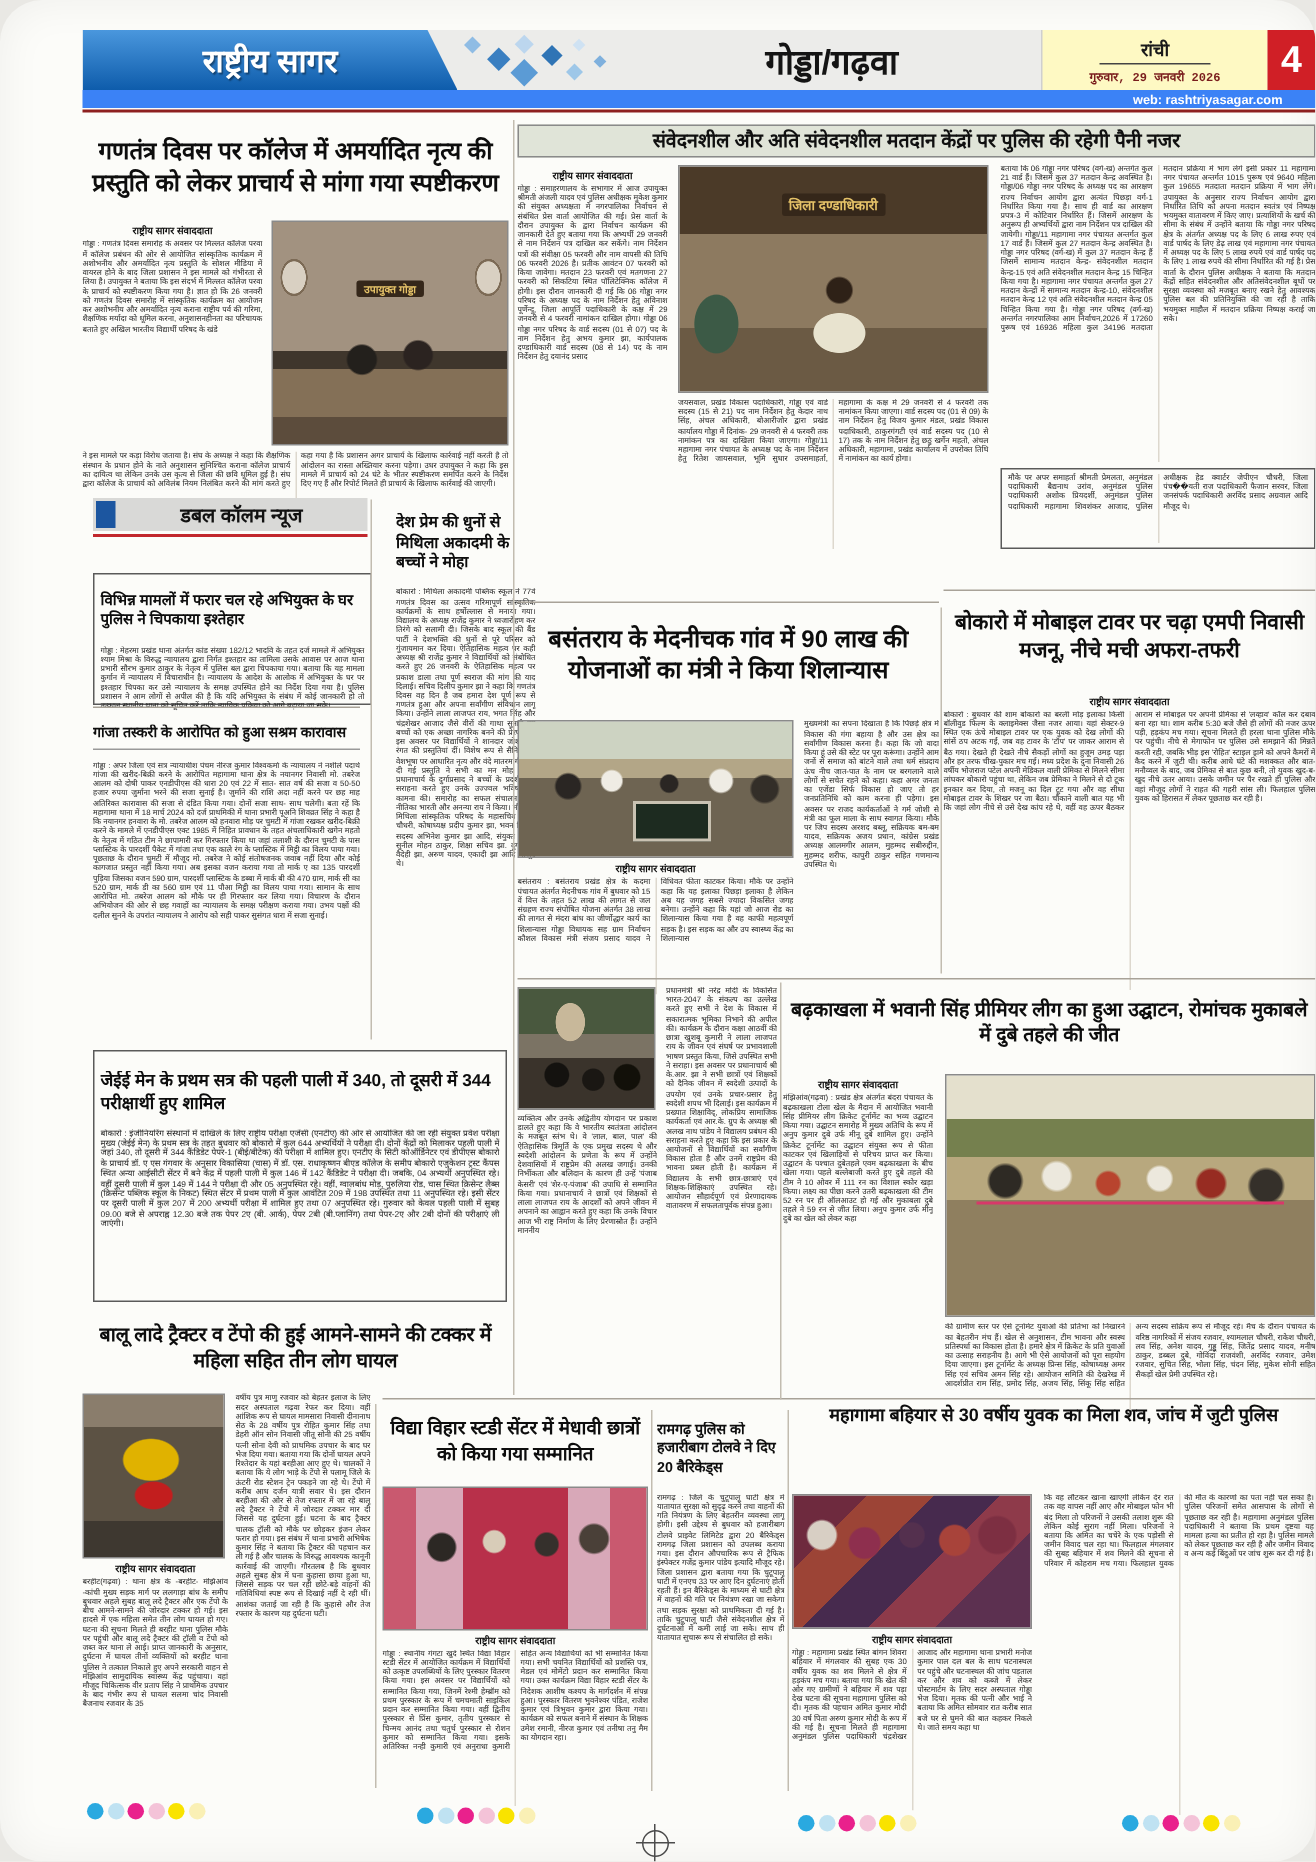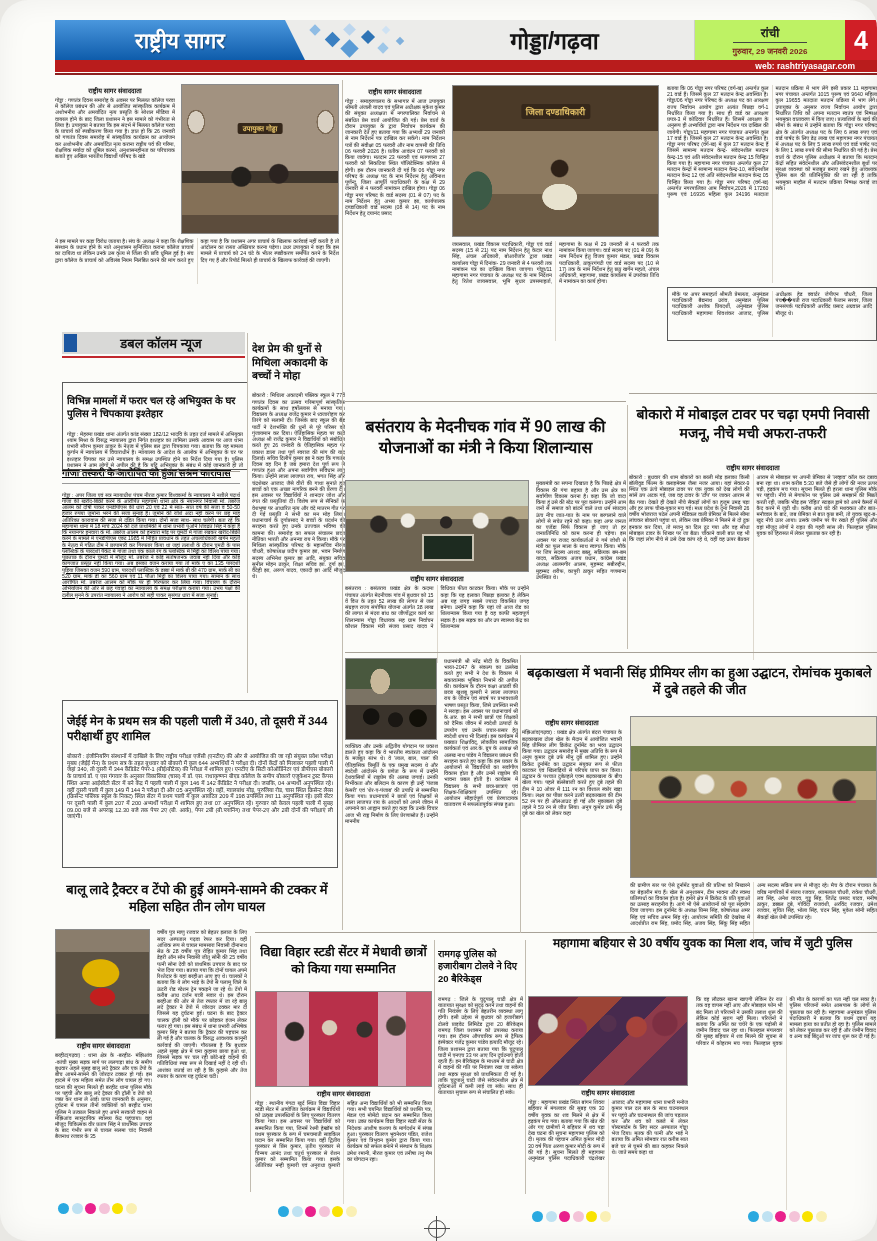--- a/index.html
+++ b/index.html
@@ -7,26 +7,26 @@
         box-shadow:inset 0 0 30px rgba(0,0,0,.06);border-radius:28px;}
   .abs{position:absolute;}
   
   .banner{position:absolute;left:55px;top:20px;width:822px;height:40px;display:flex;background:#ececea;}
   .brand{position:relative;width:250px;background:linear-gradient(180deg,#4a97dd,#0e5cab);color:#fff;
          display:flex;align-items:center;justify-content:center;font-size:21px;font-weight:bold;
          clip-path:polygon(0 0,calc(100% - 20px) 0,100% 100%,0 100%);text-shadow:1px 1px 1px rgba(0,0,0,.4);}
   .dmds{position:relative;width:110px;}
   .dmd{position:absolute;transform:rotate(45deg);display:block;}
   .edition{flex:1;display:flex;align-items:center;justify-content:center;font-size:23px;font-weight:bold;color:#141414;}
-  .cityblock{width:150px;background:#bef264;display:flex;flex-direction:column;align-items:center;justify-content:center;border-left:1px solid #cfcfcf;}
+  .cityblock{width:150px;background:#fef9c3;display:flex;flex-direction:column;align-items:center;justify-content:center;border-left:1px solid #cfcfcf;font-family:Liberation Mono, monospace;}
   .city{font-size:12px;font-weight:bold;color:#1a1a1a;border-bottom:1.5px solid #444;padding:0 28px 1px;}
   .dateline{font-size:8px;font-weight:bold;color:#7a1d1d;margin-top:2px;}
   .pagebox{width:32px;background:#d01f26;color:#fff;display:flex;align-items:center;justify-content:center;
            font-size:25px;font-weight:bold;}
-  .webstrip{position:absolute;left:55px;top:60px;width:822px;height:12px;background:#b91c1c;color:#fff;
+  .webstrip{position:absolute;left:55px;top:60px;width:822px;height:12px;background:#3b82f6;color:#fff;
             font-size:8.5px;font-weight:bold;text-align:right;line-height:12px;padding-right:22px;box-sizing:border-box;}
   .redrule{position:absolute;left:55px;top:73px;width:822px;height:2px;background:#8d2020;}
   
   .hl{font-weight:bold;color:#0d0d0d;text-align:center;line-height:1.32;overflow:hidden;}
   .hl-left{text-align:left;}
   .bt{font-size:5.2px;line-height:1.2;text-align:justify;color:#1e1e1e;overflow:hidden;word-break:break-word;}
   .byline{font-size:6.5px;font-weight:bold;text-align:center;color:#101010;margin:2px 0;}
   .cols2{column-count:2;column-gap:7px;column-rule:1px solid #ddd8ce;}
   .row{display:flex;}
   .box{border:1px solid #5a5a5a;box-sizing:border-box;padding:3px 4px;}
@@ -124,33 +124,35 @@
       <div class="dateline">गुरुवार, 29 जनवरी 2026</div>
     </div>
     <div class="pagebox">4</div>
   </header>
   <div class="webstrip">
     <span>web: rashtriyasagar.com</span>
   </div>
   <div class="redrule"></div>
 
   <article class="abs" style="left:55px;top:80px;width:284px;height:250px;">
+    <h1 class="hl" style="font-size:16px;height:46px;">गणतंत्र दिवस पर कॉलेज में अमर्यादित नृत्य की प्रस्तुति को लेकर प्राचार्य से मांगा गया स्पष्टीकरण</h1>
     <div class="row" style="margin-top:4px;">
       <div style="width:120px;">
         <div class="byline">राष्ट्रीय सागर संवाददाता</div>
         <div class="bt" style="height:138px;">गोड्डा : गणतंत्र दिवस समारोह के अवसर पर मिल्लत कॉलेज परवा में कॉलेज प्रबंधन की ओर से आयोजित सांस्कृतिक कार्यक्रम में अशोभनीय और अमर्यादित नृत्य प्रस्तुति के सोशल मीडिया में वायरल होने के बाद जिला प्रशासन ने इस मामले को गंभीरता से लिया है। उपायुक्त ने बताया कि इस संदर्भ में मिल्लत कॉलेज परवा के प्राचार्य को स्पष्टीकरण किया गया है। ज्ञात हो कि 26 जनवरी को गणतंत्र दिवस समारोह में सांस्कृतिक कार्यक्रम का आयोजन कर अशोभनीय और अमर्यादित नृत्य कराना राष्ट्रीय पर्व की गरिमा, शैक्षणिक मर्यादा को धूमिल करना, अनुशासनहीनता का परिचायक बताते हुए अखिल भारतीय विद्यार्थी परिषद के खंडे</div>
       </div>
       <div class="photo ph-meeting" style="width:158px;height:150px;margin-left:6px;">
         <span class="photo-label" style="top:26%;font-size:7px;">उपायुक्त गोड्डा</span>
       </div>
     </div>
     <div class="bt cols2" style="height:46px;margin-top:3px;">ने इस मामले पर कड़ा विरोध जताया है। संघ के अध्यक्ष ने कहा कि शैक्षणिक संस्थान के प्रधान होने के नाते अनुशासन सुनिश्चित कराना कॉलेज प्राचार्य का दायित्व था लेकिन उनके उस कृत्य से जिला की छवि धूमिल हुई है। संघ द्वारा कॉलेज के प्राचार्य को अविलंब नियम निलंबित करने की मांग करते हुए कहा गया है कि प्रशासन अगर प्राचार्य के खिलाफ कार्रवाई नहीं करती है तो आंदोलन का रास्ता अख्तियार करना पड़ेगा। उधर उपायुक्त ने कहा कि इस मामले में प्राचार्य को 24 घंटे के भीतर स्पष्टीकरण समर्पित करने के निर्देश दिए गए हैं और रिपोर्ट मिलते ही प्राचार्य के खिलाफ कार्रवाई की जाएगी।</div>
   </article>
 
   <article class="abs" style="left:345px;top:80px;width:532px;height:314px;">
+    <div class="subhead" style="font-size:13px;height:20px;line-height:20px;margin-top:3px;">संवेदनशील और अति संवेदनशील मतदान केंद्रों पर पुलिस की रहेगी पैनी नजर</div>
     <div class="row" style="margin-top:5px;">
       <div style="width:100px;">
         <div class="byline">राष्ट्रीय सागर संवाददाता</div>
         <div class="bt" style="height:244px;">गोड्डा : समाहरणालय के सभागार में आज उपायुक्त श्रीमती अंजली यादव एवं पुलिस अधीक्षक मुकेश कुमार की संयुक्त अध्यक्षता में नगरपालिका निर्वाचन से संबंधित प्रेस वार्ता आयोजित की गई। प्रेस वार्ता के दौरान उपायुक्त के द्वारा निर्वाचन कार्यक्रम की जानकारी देते हुए बताया गया कि अभ्यर्थी 29 जनवरी से नाम निर्देशन पत्र दाखिल कर सकेंगे। नाम निर्देशन पत्रों की संवीक्षा 05 फरवरी और नाम वापसी की तिथि 06 फरवरी 2026 है। प्रतीक आवंटन 07 फरवरी को किया जावेगा। मतदान 23 फरवरी एवं मतगणना 27 फरवरी को सिकटिया स्थित पॉलिटेक्निक कॉलेज में होगी। इस दौरान जानकारी दी गई कि 06 गोड्डा नगर परिषद के अध्यक्ष पद के नाम निर्देशन हेतु अविनाश पूर्णेन्दु, जिला आपूर्ति पदाधिकारी के कक्ष में 29 जनवरी से 4 फरवरी नामांकन दाखिल होगा। गोड्डा 06 गोड्डा नगर परिषद के वार्ड सदस्य (01 से 07) पद के नाम निर्देशन हेतु अभय कुमार झा, कार्यपालक दण्डाधिकारी वार्ड सदस्य (08 से 14) पद के नाम निर्देशन हेतु दयानंद प्रसाद</div>
       </div>
       <div style="width:207px;margin-left:7px;">
         <div class="photo ph-office" style="width:207px;height:152px;">
           <span class="photo-label" style="top:12%;font-size:9px;">जिला दण्डाधिकारी</span>
         </div>
         <div class="bt cols2" style="height:100px;margin-top:4px;">जयसवाल, प्रखंड विकास पदाधिकारी, गोड्डा एवं वार्ड सदस्य (15 से 21) पद नाम निर्देशन हेतु केदार नाथ सिंह, अंचल अधिकारी, बोआरीजोर द्वारा प्रखंड कार्यालय गोड्डा में दिनांक- 29 जनवरी से 4 फरवरी तक नामांकन पत्र का दाखिला किया जाएगा। गोड्डा/11 महागामा नगर पंचायत के अध्यक्ष पद के नाम निर्देशन हेतु रितेश जायसवाल, भूमि सुधार उपसमाहर्ता, महागामा के कक्ष में 29 जनवरी से 4 फरवरी तक नामांकन किया जाएगा। वार्ड सदस्य पद (01 से 09) के नाम निर्देशन हेतु विजय कुमार मंडल, प्रखंड विकास पदाधिकारी, ठाकुरगंगटी एवं वार्ड सदस्य पद (10 से 17) तक के नाम निर्देशन हेतु छठु खर्गेन महतो, अंचल अधिकारी, महागामा, प्रखंड कार्यालय में उपरोक्त तिथि में नामांकन का कार्य होगा।</div>
@@ -166,26 +168,26 @@
     <span class="bsq"></span>
     <span class="btt">डबल कॉलम न्यूज</span>
     <span class="redunder"></span>
   </div>
 
   <article class="abs box" style="left:62px;top:382px;width:186px;height:88px;">
     <h2 class="hl hl-left" style="font-size:10px;height:28px;">विभिन्न मामलों में फरार चल रहे अभियुक्त के घर पुलिस ने चिपकाया इश्तेहार</h2>
     <div class="bt" style="height:48px;margin-top:2px;">गोड्डा : मेहरमा प्रखंड थाना अंतर्गत कांड संख्या 182/12 भादवि के तहत दर्ज मामले में अभियुक्त श्याम मिश्रा के विरुद्ध न्यायालय द्वारा निर्गत इश्तहार का तामिला उसके आवास पर आज थाना प्रभारी सौरभ कुमार ठाकुर के नेतृत्व में पुलिस बल द्वारा चिपकाया गया। बताया कि यह मामला कुर्गान में न्यायालय में विचाराधीन है। न्यायालय के आदेश के आलोक में अभियुक्त के घर पर इश्तहार चिपका कर उसे न्यायालय के समक्ष उपस्थित होने का निर्देश दिया गया है। पुलिस प्रशासन ने आम लोगों से अपील की है कि यदि अभियुक्त के संबंध में कोई जानकारी हो तो तत्काल स्थानीय थाना को सूचित करें ताकि न्यायिक प्रक्रिया को आगे बढ़ाया जा सके।</div>
   </article>
 
-  <article class="abs" style="left:62px;top:459px;width:178px;height:219px;text-decoration:underline;">
+  <article class="abs" style="left:62px;top:475px;width:178px;height:219px;">
     <h2 class="hl hl-left" style="font-size:9.5px;height:14px;white-space:nowrap;border-bottom:1px solid #999;padding-bottom:2px;">गांजा तस्करी के आरोपित को हुआ सश्रम कारावास</h2>
     <div class="bt" style="height:196px;margin-top:4px;">गोड्डा : अपर जिला एवं सत्र न्यायाधीश पंचम नीरज कुमार विश्वकर्मा के न्यायालय ने नशीले पदार्थ गांजा की खरीद-बिक्री करने के आरोपित महागामा थाना क्षेत्र के नयानगर निवासी मो. तबरेज आलम को दोषी पाकर एनडीपीएस की धारा 20 एवं 22 में सात- सात वर्ष की सजा व 50-50 हजार रुपया जुर्माना भरने की सजा सुनाई है। जुर्माने की राशि अदा नहीं करने पर छह माह अतिरिक्त कारावास की सजा से दंडित किया गया। दोनों सजा साथ- साथ चलेगी। बता रहें कि महागामा थाना में 18 मार्च 2024 को दर्ज प्राथमिकी में थाना प्रभारी पूअनि शिवव्रत सिंह ने कहा है कि नयानगर हनवारा के मो. तबरेज आलम को हनवारा मोड़ पर चुमटी में गांजा रखकर खरीद-बिक्री करने के मामले में एनडीपीएस एक्ट 1985 में निहित प्रावधान के तहत अंचलाधिकारी खगेन महतो के नेतृत्व में गठित टीम ने छापामारी कर गिरफ्तार किया था जहां तलाशी के दौरान चुमटी के पास प्लास्टिक के पारदर्शी पैकेट में गांजा तथा एक काले रंग के प्लास्टिक में मिट्ठी का विलय पाया गया। पूछताछ के दौरान चुमटी में मौजूद मो. तबरेज ने कोई संतोषजनक जवाब नहीं दिया और कोई कागजात प्रस्तुत नहीं किया गया। अब इसका वजन कराया गया तो मार्क ए का 135 पारदर्शी पुड़िया जिसका वजन 590 ग्राम, पारदर्शी प्लास्टिक के डब्बा में मार्क बी की 470 ग्राम, मार्क सी का 520 ग्राम, मार्क डी का 560 ग्राम एवं 11 पौआ मिट्ठी का विलय पाया गया। सामान के साथ आरोपित मो. तबरेज आलम को मौके पर ही गिरफ्तार कर लिया गया। विचारण के दौरान अभियोजन की ओर से छह गवाहों का न्यायालय के समक्ष परीक्षण कराया गया। उभय पक्षों की दलील सुनने के उपरांत न्यायालय ने आरोप को सही पाकर सुसंगत धारा में सजा सुनाई।</div>
   </article>
 
-  <article class="abs" style="left:247px;top:333px;width:93px;height:360px;border-left:1px solid #c2bcb0;padding-left:4px;">
+  <article class="abs" style="left:247px;top:333px;width:93px;height:360px;border-left:1px solid #c2bcb0;padding-left:16px;">
     <h2 class="hl hl-left" style="font-size:10.5px;height:42px;">देश प्रेम की धुनों से मिथिला अकादमी के बच्चों ने मोहा</h2>
     <div class="bt" style="height:310px;margin-top:3px;">बोकारो : मिथिला अकादमी पब्लिक स्कूल ने 77वें गणतंत्र दिवस का उत्सव गरिमापूर्ण सांस्कृतिक कार्यक्रमों के साथ हर्षोल्लास से मनाया गया। विद्यालय के अध्यक्ष राजेंद्र कुमार ने ध्वजारोहण कर तिरंगे को सलामी दी। जिसके बाद स्कूल की बैंड पार्टी ने देशभक्ति की धुनों से पूरे परिसर को गुंजायमान कर दिया। ऐतिहासिक महत्व पर कही अध्यक्ष श्री राजेंद्र कुमार ने विद्यार्थियों को संबोधित करते हुए 26 जनवरी के ऐतिहासिक महत्व पर प्रकाश डाला तथा पूर्ण स्वराज की मांग की याद दिलाई। सचिव दिलीप कुमार झा ने कहा कि गणतंत्र दिवस वह दिन है जब हमारा देश पूर्ण रूप से गणतंत्र हुआ और अपना सर्वांगीण संविधान लागू किया। उन्होंने लाला लाजपत राय, भगत सिंह और चंद्रशेखर आजाद जैसे वीरों की गाथा सुनाते हुए बच्चों को एक अच्छा नागरिक बनने की प्रेरणा दी। इस अवसर पर विद्यार्थियों ने शानदार जोश और रंगत की प्रस्तुतियां दीं। विशेष रूप से सैनिकों के वेशभूषा पर आधारित नृत्य और वंदे मातरम गीत पर दी गई प्रस्तुति ने सभी का मन मोह लिया। प्रधानाचार्य के दुर्गाप्रसाद ने बच्चों के प्रदर्शन की सराहना करते हुए उनके उज्ज्वल भविष्य की कामना की। समारोह का सफल संचालन छात्रा नीतिका भारती और अनन्या राय ने किया। मौके पर मिथिला सांस्कृतिक परिषद के महासचिव नीरज चौधरी, कोषाध्यक्ष प्रदीप कुमार झा, भवन निर्माण सदस्य अभिनेश कुमार झा आदि, संयुक्त सचिव सुनील मोहन ठाकुर, शिक्षा सचिव झा. दुर्गा झा, वैदेही झा, अरुण यादव, एकादी झा आदि मौजूद थे।</div>
   </article>
 
   <article class="abs box" style="left:62px;top:700px;width:276px;height:168px;">
     <h2 class="hl hl-left" style="font-size:11.5px;height:30px;">जेईई मेन के प्रथम सत्र की पहली पाली में 340, तो दूसरी में 344 परीक्षार्थी हुए शामिल</h2>
     <div class="bt" style="height:122px;margin-top:3px;font-size:5.6px;">बोकारो : इंजीनियरिंग संस्थानों में दाखिले के लिए राष्ट्रीय परीक्षा एजेंसी (एनटीए) की ओर से आयोजित की जा रही संयुक्त प्रवेश परीक्षा मुख्य (जेईई मेन) के प्रथम सत्र के तहत बुधवार को बोकारो में कुल 644 अभ्यर्थियों ने परीक्षा दी। दोनों केंद्रों को मिलाकर पहली पाली में जहां 340, तो दूसरी में 344 कैंडिडेट पेपर-1 (बीई/बीटेक) की परीक्षा में शामिल हुए। एनटीए के सिटी कोऑर्डिनेटर एवं डीपीएस बोकारो के प्राचार्य डॉ. ए एस गंगवार के अनुसार विकासिया (चास) में डॉ. एस. राधाकृष्णन बीएड कॉलेज के समीप बोकारो एजुकेशन ट्रस्ट कैंपस स्थित अन्या आईसीटी सेंटर में बने केंद्र में पहली पाली में कुल 146 में 142 कैंडिडेट ने परीक्षा दी। जबकि, 04 अभ्यर्थी अनुपस्थित रहे। वहीं दूसरी पाली में कुल 149 में 144 ने परीक्षा दी और 05 अनुपस्थित रहे। वहीं, ग्वालबांध मोड़, पुरुलिया रोड, चास स्थित क्रिसेन्ट लैब्स (क्रिसेन्ट पब्लिक स्कूल के निकट) स्थित सेंटर में प्रथम पाली में कुल आवंटित 209 में 198 उपस्थित तथा 11 अनुपस्थित रहे। इसी सेंटर पर दूसरी पाली में कुल 207 में 200 अभ्यर्थी परीक्षा में शामिल हुए तथा 07 अनुपस्थित रहे। गुरुवार को केवल पहली पाली में सुबह 09.00 बजे से अपराह्न 12.30 बजे तक पेपर 2ए (बी. आर्क), पेपर 2बी (बी.प्लानिंग) तथा पेपर-2ए और 2बी दोनों की परीक्षाएं ली जाएंगी।</div>
   </article>
 
   <article class="abs" style="left:55px;top:872px;width:284px;height:324px;">

